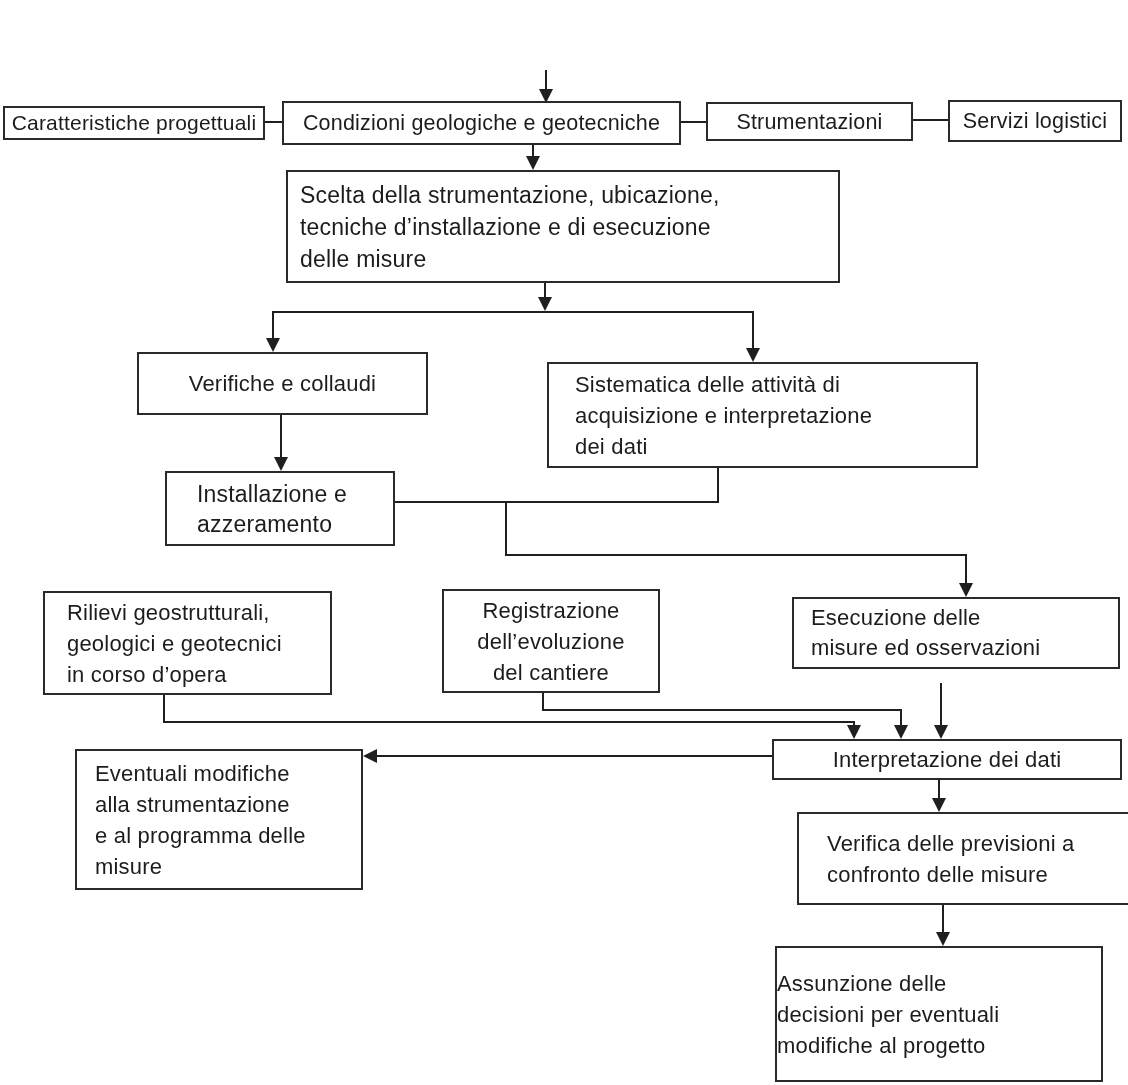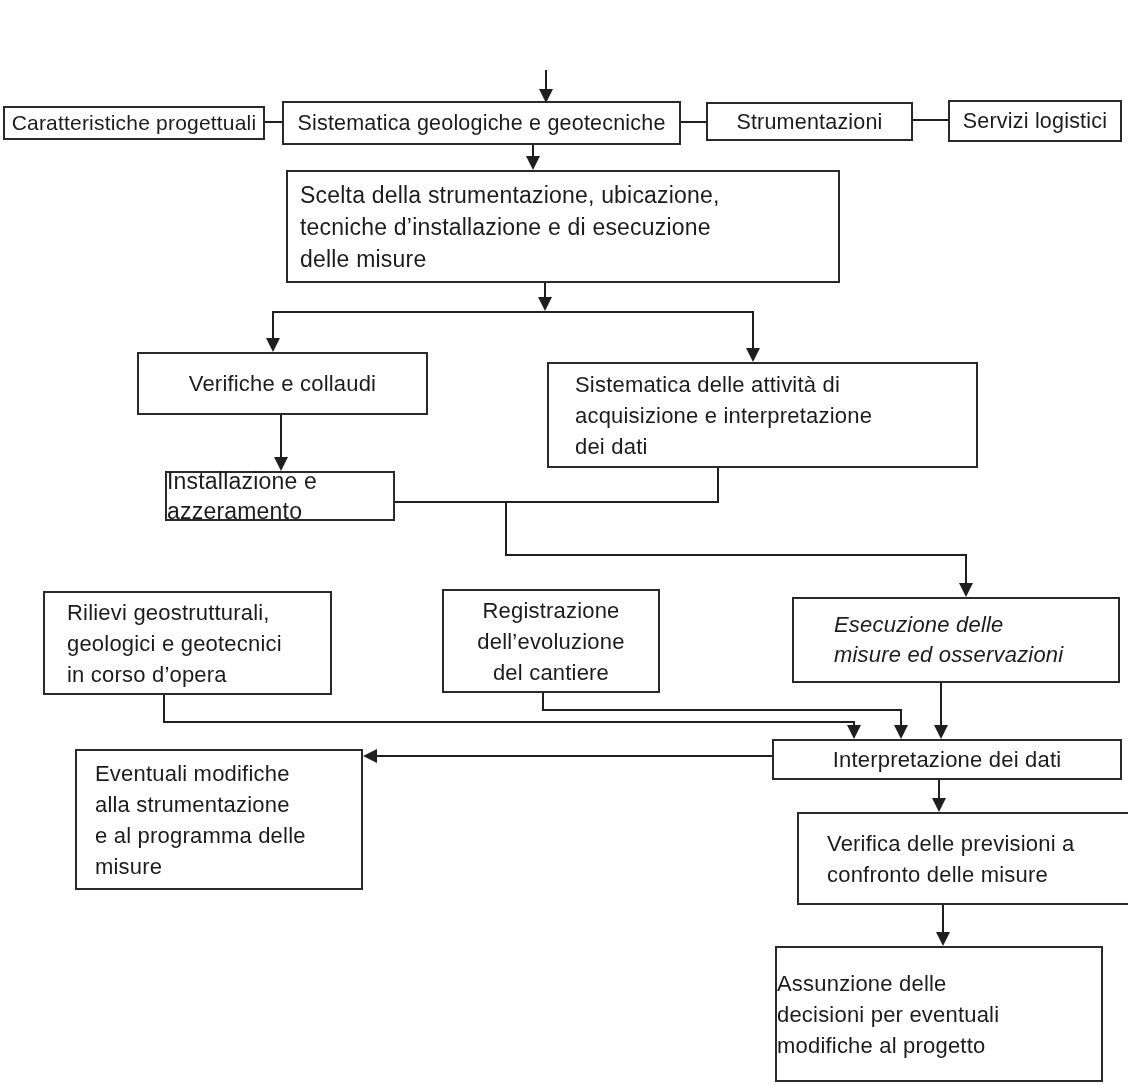--- a/index.html
+++ b/index.html
@@ -44,48 +44,48 @@
   .staff-title{font-weight:bold;word-spacing:9px;font-size:23px;}
 </style>
 </head>
 <body>
 
 <div id="canvas">
 
 
   <div class="box center" style="left:3px;top:106px;width:262px;height:34px;font-size:21px;line-height:24px;">Caratteristiche progettuali</div>
 
-  <div class="box center" style="left:282px;top:101px;width:399px;height:44px;font-size:21.5px;line-height:24px;">Sistematica geologiche e geotecniche</div>
+  <div class="box center" style="left:282px;top:101px;width:399px;height:44px;font-size:21.5px;line-height:24px;">Condizioni geologiche e geotecniche</div>
 
   <div class="box center" style="left:706px;top:102px;width:207px;height:39px;font-size:21.5px;line-height:24px;">Strumentazioni</div>
 
   <div class="box center" style="left:948px;top:100px;width:174px;height:42px;font-size:21.5px;line-height:24px;">Servizi logistici</div>
 
   <div class="box left" style="left:286px;top:170px;width:554px;height:113px;padding-left:12px;font-size:23px;line-height:32px;">Scelta della strumentazione, ubicazione,
 tecniche d’installazione e di esecuzione
 delle misure</div>
 
   <div class="box center" style="left:137px;top:352px;width:291px;height:63px;">Verifiche e collaudi</div>
 
   <div class="box left" style="left:547px;top:362px;width:431px;height:106px;padding-left:26px;">Sistematica delle attività di
 acquisizione e interpretazione
 dei dati</div>
 
-  <div class="box left" style="left:165px;top:471px;width:230px;height:50px;font-size:23px;line-height:30px;">Installazione e
+  <div class="box left" style="left:165px;top:471px;width:230px;height:75px;padding-left:30px;font-size:23px;line-height:30px;">Installazione e
 azzeramento</div>
 
   <div class="box left" style="left:43px;top:591px;width:289px;height:104px;padding-left:22px;">Rilievi geostrutturali,
 geologici e geotecnici
 in corso d’opera</div>
 
   <div class="box center" style="left:442px;top:589px;width:218px;height:104px;">Registrazione
 dell’evoluzione
 del cantiere</div>
 
-  <div class="box left" style="left:792px;top:597px;width:328px;height:86px;padding-left:40px;line-height:30px;font-style:italic;">Esecuzione delle
+  <div class="box left" style="left:792px;top:597px;width:328px;height:72px;padding-left:17px;line-height:30px;">Esecuzione delle
 misure ed osservazioni</div>
 
   <div class="box center" style="left:772px;top:739px;width:350px;height:41px;">Interpretazione dei dati</div>
 
   <div class="box left" style="left:75px;top:749px;width:288px;height:141px;padding-left:18px;">Eventuali modifiche
 alla strumentazione
 e al programma delle
 misure</div>
 
   <div class="box left" style="left:797px;top:812px;width:351px;height:93px;padding-left:28px;">Verifica delle previsioni a

